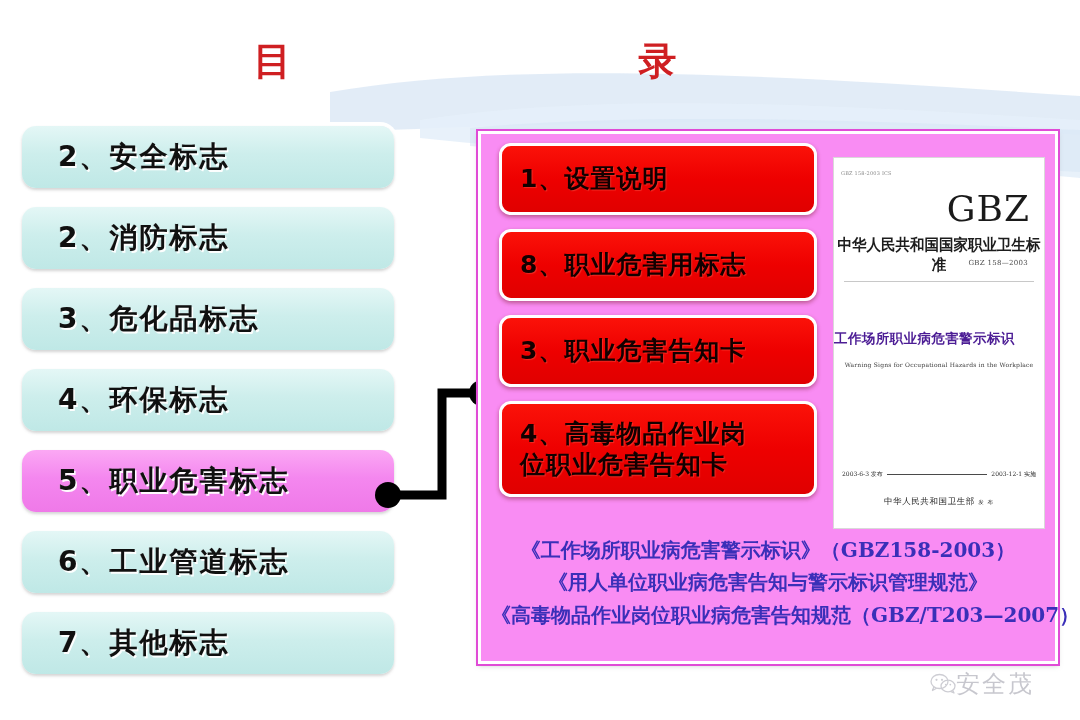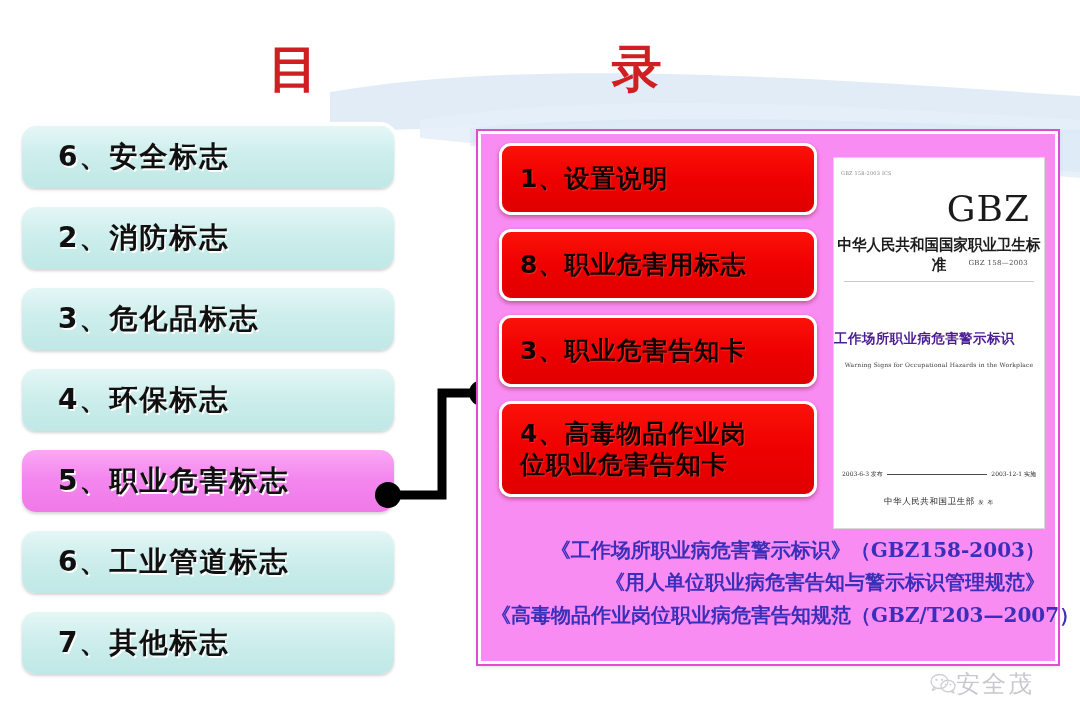--- a/index.html
+++ b/index.html
@@ -33,22 +33,22 @@
     pointer-events: none;
   }
 
   
   .slide-title {
     position: absolute;
     left: 0;
     top: 36px;
     width: 960px;
     text-align: center;
-    font-family: Liberation Sans, sans-serif;
-    font-size: 50px;
+    font-family: Liberation Mono, monospace;
+    font-size: 38px;
     font-weight: bold;
     letter-spacing: 30px;
     color: #cf1f22;
     text-shadow: 2px 2px 0 rgba(150,150,150,0.45),
                  1px 1px 0 rgba(255,255,255,0.6) inset;
     white-space: pre;
   }
 
   
   .menu {
@@ -264,21 +264,20 @@
     text-align: center;
   }
   .ref-line {
     font-family: "DejaVu Serif", "Liberation Serif", serif;
     font-size: 20px;
     font-weight: bold;
     color: #3a2fb8;
     letter-spacing: 0px;
     line-height: 1.62;
     white-space: nowrap;
-    text-align: right;
   }
 
   
   .watermark {
     position: absolute;
     left: 930px;
     top: 668px;
     display: flex;
     align-items: center;
     gap: 0;
@@ -301,21 +300,21 @@
   <svg class="swoosh-layer" viewBox="0 0 1080 720" preserveAspectRatio="none">
     <path d="M330,92 C520,60 760,74 1080,96 L1080,135 C760,112 520,126 330,132 Z" fill="#dde9f6" opacity="0.85"></path>
     <path d="M420,120 C600,92 820,104 1080,120 L1080,178 C820,154 600,158 420,138 Z" fill="#e6eff9" opacity="0.9"></path>
     <path d="M470,128 C640,112 860,120 1080,130 L1080,172 C860,160 640,160 470,146 Z" fill="#d7e5f4" opacity="0.55"></path>
   </svg>
 
   <div class="slide-title">目      录</div>
 
   <div class="menu">
     <div class="menu-item">
-      <span class="menu-label">6、安全标志</span>
+      <span class="menu-label">2、安全标志</span>
     </div>
     <div class="menu-item">
       <span class="menu-label">2、消防标志</span>
     </div>
     <div class="menu-item">
       <span class="menu-label">3、危化品标志</span>
     </div>
     <div class="menu-item">
       <span class="menu-label">4、环保标志</span>
     </div>

